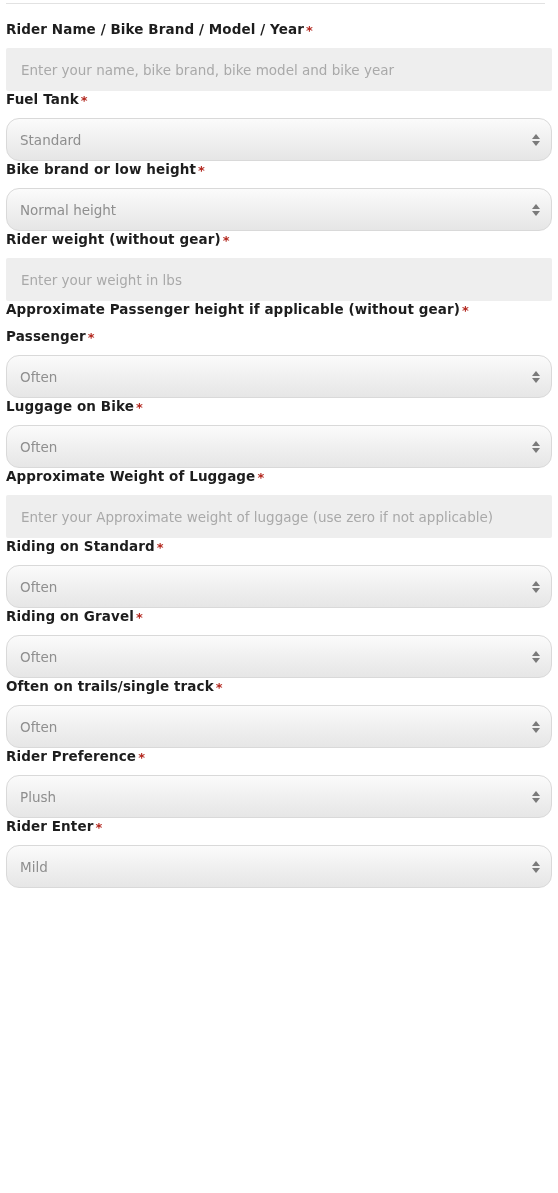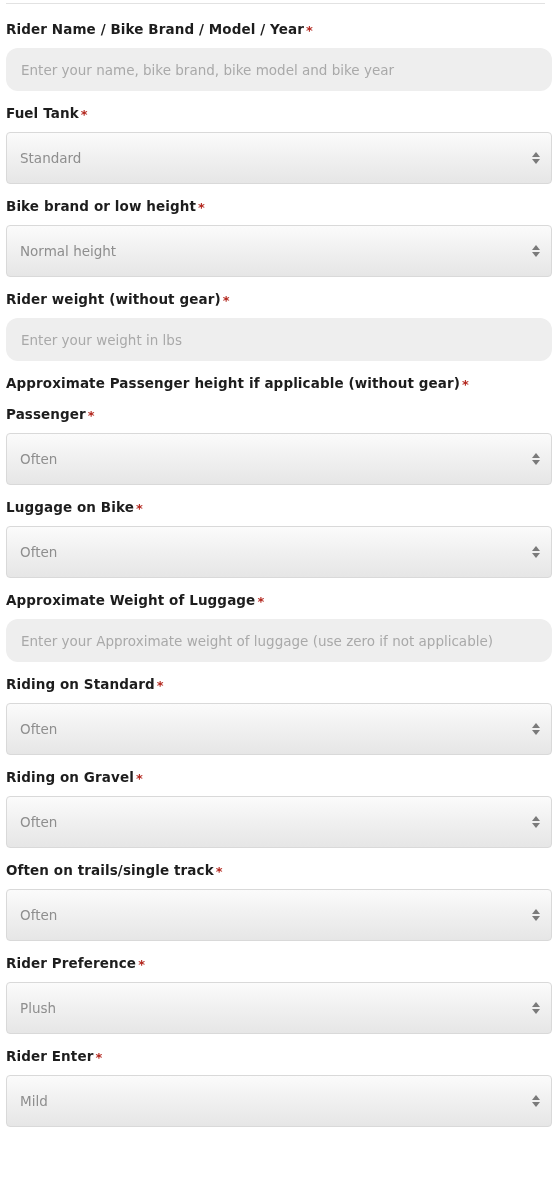--- a/index.html
+++ b/index.html
@@ -30,21 +30,20 @@
     position: absolute;
     left: 0;
     top: 0;
     width: 558px;
     padding-top: 21px;
     box-sizing: border-box;
   }
 
   .field {
     padding: 0 6px;
-    margin-bottom: 14px;
   }
 
   .field-label {
     display: block;
     font-size: 13.5px;
     font-weight: bold;
     color: #1d1d1d;
     letter-spacing: 0.1px;
     line-height: 16px;
     margin-bottom: 10px;
@@ -61,41 +60,41 @@
   }
 
   
   .text-input {
     display: block;
     width: 100%;
     box-sizing: border-box;
     height: 43px;
     background: #eeeeee;
     border: none;
-    border-radius: 12px;
+    border-radius: 2px;
     padding: 0 15px;
     font-family: "DejaVu Sans", "Liberation Sans", sans-serif;
     font-size: 13.5px;
     color: #4a4a4a;
     outline: none;
   }
   .text-input::placeholder {
     color: #a9a9a9;
     opacity: 1;
   }
 
   
   .select-box {
     position: relative;
     width: 100%;
-    height: 52px;
+    height: 43px;
     box-sizing: border-box;
     background: linear-gradient(to bottom, #fbfbfb 0%, #f1f1f1 45%, #e6e6e6 100%);
     border: 1px solid #d9d9d9;
-    border-radius: 4px;
+    border-radius: 13px;
   }
   .select-value {
     position: absolute;
     left: 13px;
     top: 0;
     right: 34px;
     height: 100%;
     display: flex;
     align-items: center;
     font-size: 13.5px;

